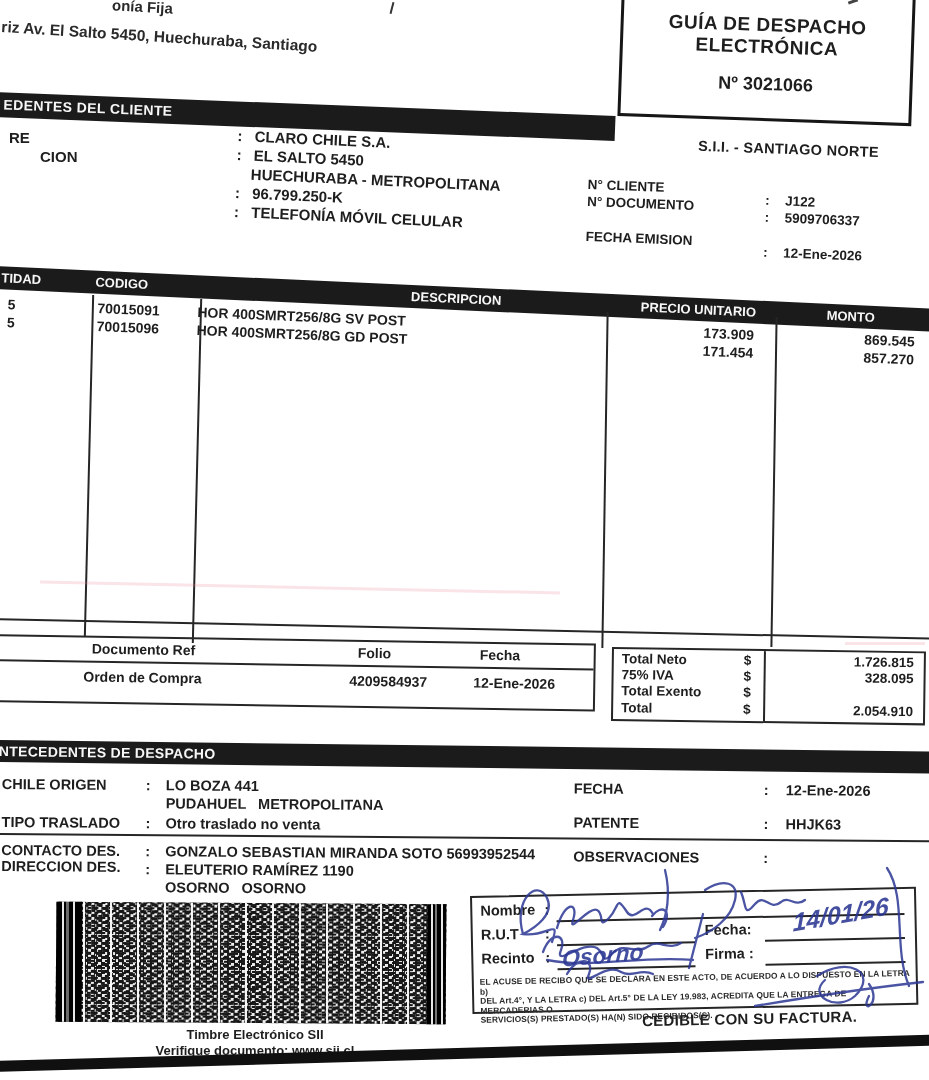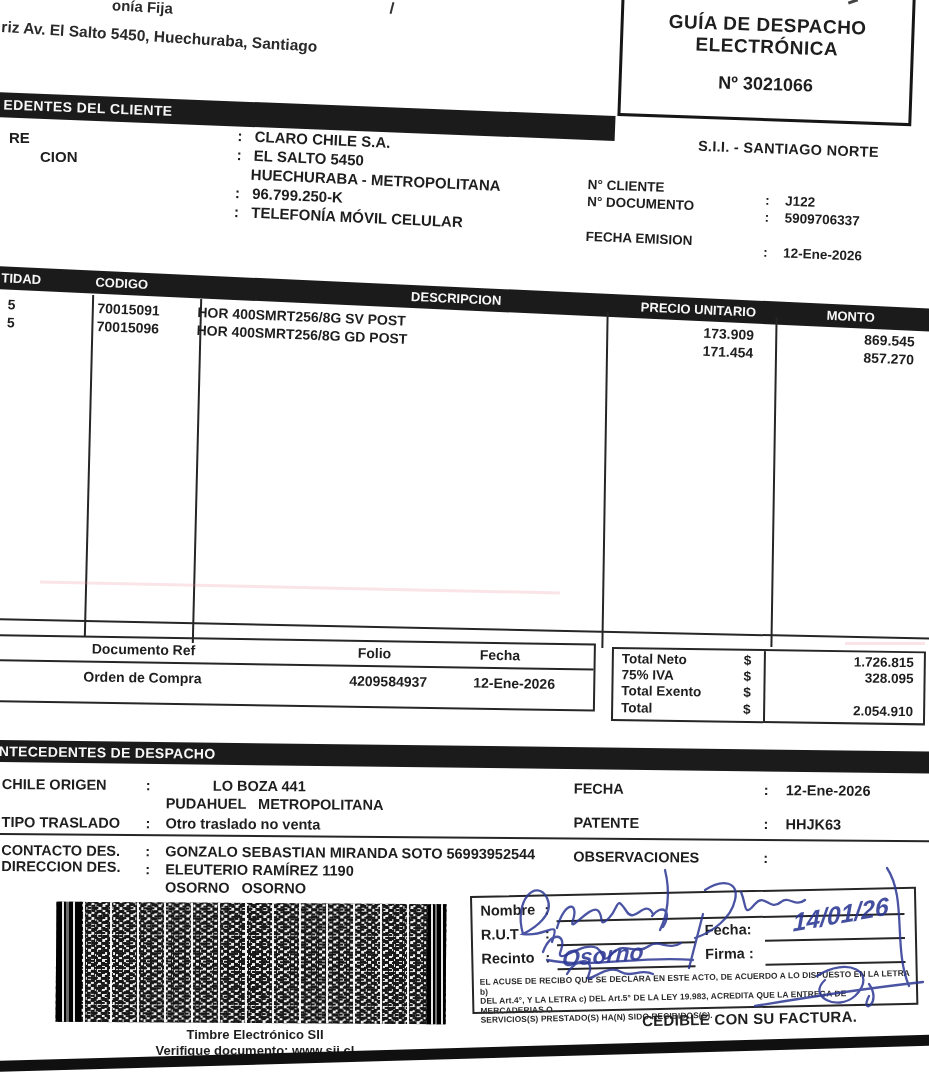--- a/index.html
+++ b/index.html
@@ -134,21 +134,21 @@
     <span class="abs" style="left:160px;top:51px;width:140px;text-align:right;">2.054.910</span>
   </div>
 
   <div class="abs bar" style="left:-6px;top:740px;width:945px;height:22px;transform:rotate(0.7deg);transform-origin:left top;">
     <span style="display:block;padding-left:5px;line-height:22px;font-size:14px;font-weight:700;letter-spacing:.3px;">NTECEDENTES DE DESPACHO</span>
   </div>
 
   <div class="abs" style="left:0;top:768px;width:929px;transform:rotate(0.45deg);transform-origin:left top;font-size:14.5px;font-weight:700;">
     <span class="abs" style="left:2px;top:8px;">CHILE ORIGEN</span>
     <span class="abs colon" style="left:146px;top:8px;">:</span>
-    <span class="abs" style="left:166px;top:8px;margin-left:47px;">LO BOZA 441</span>
+    <span class="abs" style="left:166px;top:8px;">LO BOZA 441</span>
     <span class="abs" style="left:166px;top:26px;white-space:pre;">PUDAHUEL   METROPOLITANA</span>
     <span class="abs" style="left:2px;top:46px;">TIPO TRASLADO</span>
     <span class="abs colon" style="left:146px;top:46px;">:</span>
     <span class="abs" style="left:166px;top:46px;">Otro traslado no venta</span>
 
     <span class="abs" style="left:2px;top:74px;">CONTACTO DES.</span>
     <span class="abs colon" style="left:146px;top:74px;">:</span>
     <span class="abs" style="left:166px;top:74px;">GONZALO SEBASTIAN MIRANDA SOTO 56993952544</span>
     <span class="abs" style="left:2px;top:90px;text-align:right;">DIRECCION DES.</span>
     <span class="abs colon" style="left:146px;top:92px;">:</span>

